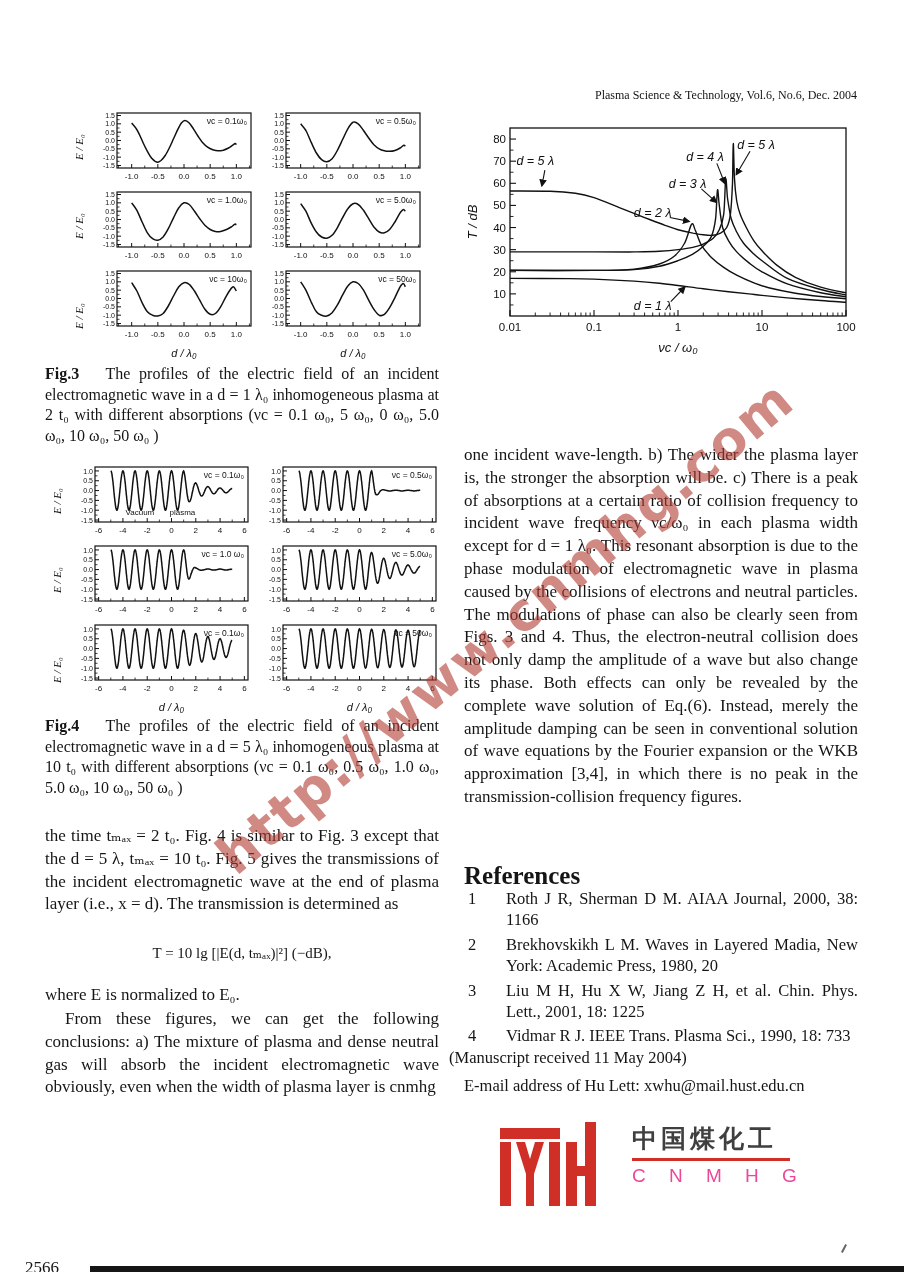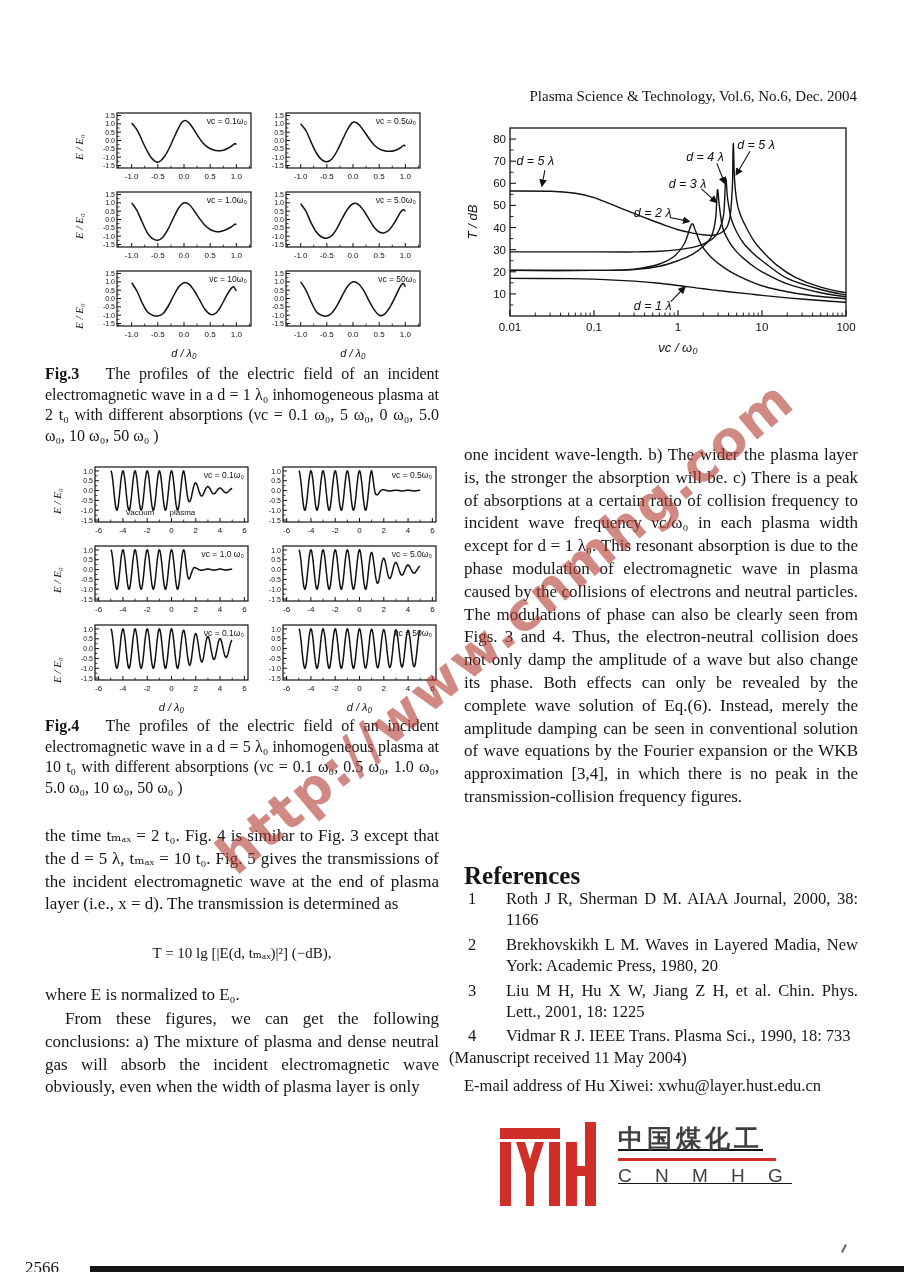--- a/index.html
+++ b/index.html
@@ -1,20 +1,20 @@
 <!DOCTYPE html>
 <html><head>
 <meta charset="utf-8">
 <style>
   html,body{margin:0;padding:0;background:#e8e8e8;}
   #page{position:relative;width:904px;height:1272px;background:#ffffff;overflow:hidden;
         font-family:"Liberation Serif","DejaVu Serif",serif;color:#151515;}
   .abs{position:absolute;}
   .jtext{text-align:justify;}
-  #header-line{left:440px;top:88px;width:417px;font-size:15px;text-align:right;}
+  #header-line{left:440px;top:88px;width:417px;font-size:12px;text-align:right;}
   
   .caption{font-size:16px;line-height:20.6px;}
   .cap-tag{font-weight:bold;margin-top:24px;}
   
   .body-par{font-size:17px;line-height:22.8px;}
   
   .mini-row{display:flex;align-items:stretch;margin-bottom:5px;}
   .mini-ylab{width:14px;display:flex;align-items:center;justify-content:center;}
   .mini-ylab span{transform:rotate(-90deg);white-space:nowrap;font-size:11px;font-style:italic;
                   font-family:"Liberation Serif",serif;}
@@ -23,21 +23,21 @@
   #refs-title{font-size:25px;font-weight:bold;font-family:"Liberation Serif",serif;margin-top:24px;}
   .ref-item{display:flex;font-size:16.5px;line-height:21.4px;margin-bottom:3px;}
   .ref-num{width:38px;flex:none;}
   .ref-text{width:352px;text-align:justify;font-family:Liberation Serif, serif;}
   .note-line{font-size:16.5px;}
   
   #watermark{left:505px;top:627px;transform:translate(-50%,-50%) rotate(-40deg);
              font-family:"DejaVu Sans",sans-serif;font-weight:bold;font-size:53px;
              letter-spacing:2px;white-space:nowrap;pointer-events:none;z-index:50;}
   
-  #logo{left:500px;top:1122px;display:flex;align-items:flex-start;gap:14px;text-decoration:underline;}
+  #logo{left:500px;top:1122px;display:flex;align-items:flex-start;gap:28px;}
   #logo-text{display:flex;flex-direction:column;}
   #logo-cn{font-size:25px;font-weight:600;letter-spacing:4px;font-family:"DejaVu Sans",sans-serif;}
   #logo-rule{height:3px;background:currentColor;margin:3px 0 4px 0;width:158px;}
   #logo-en{font-size:19px;letter-spacing:9px;font-family:"Liberation Sans",sans-serif;}
   #page-number{left:25px;top:1258px;font-size:17px;}
   #bottom-bar{left:90px;top:1266px;width:814px;height:6px;background:#161616;}
   #stray-mark{left:843px;top:1244px;width:2px;height:9px;background:#666;transform:rotate(28deg);}
 </style>
 </head>
 <body>
@@ -692,21 +692,21 @@
     <span class="cap-tag">Fig.4</span>&nbsp;&nbsp;
     <span>The profiles of the electric field of an incident electromagnetic wave in a d = 5 λ₀ inhomogeneous plasma at 10 t₀ with different absorptions (νc = 0.1 ω₀, 0.5 ω₀, 1.0 ω₀, 5.0 ω₀, 10 ω₀, 50 ω₀ )</span>
   </div>
 
   <div class="abs body-par jtext" style="left:45px;top:817px;width:394px;margin-top:8px;">the time tₘₐₓ = 2 t₀.  Fig. 4 is similar to Fig. 3 except that the d = 5 λ, tₘₐₓ = 10 t₀.  Fig. 5 gives the transmissions of the incident electromagnetic wave at the end of plasma layer (i.e., x = d).  The transmission is determined as</div>
 
   <div id="equation" class="abs" style="left:45px;top:944px;width:394px;">T = 10 lg [|E(d, tₘₐₓ)|²]   (−dB),</div>
 
   <div class="abs body-par" style="left:45px;top:984px;width:394px;">where E is normalized to E₀.</div>
 
-  <div class="abs body-par jtext" style="left:45px;top:1008px;width:394px;text-indent:20px;">From these figures, we can get the following conclusions:  a) The mixture of plasma and dense neutral gas will absorb the incident electromagnetic wave obviously, even when the width of plasma layer is only</div>
+  <div class="abs body-par jtext" style="left:45px;top:1008px;width:394px;text-indent:20px;">From these figures, we can get the following conclusions:  a) The mixture of plasma and dense neutral gas will absorb the incident electromagnetic wave obviously, even when the width of plasma layer is cnmhg</div>
 
   <div id="refs-title" class="abs" style="left:464px;top:838px;">References</div>
 
   <div class="abs" style="left:468px;top:888px;width:392px;">
     <div class="ref-item">
       <div class="ref-num">1</div>
       <div class="ref-text">Roth J R, Sherman D M. AIAA Journal, 2000, 38: 1166</div>
     </div>
     <div class="ref-item">
       <div class="ref-num">2</div>
@@ -716,42 +716,42 @@
       <div class="ref-num">3</div>
       <div class="ref-text">Liu M H, Hu X W, Jiang Z H, et al. Chin. Phys. Lett., 2001, 18: 1225</div>
     </div>
     <div class="ref-item">
       <div class="ref-num">4</div>
       <div class="ref-text">Vidmar R J. IEEE Trans. Plasma Sci., 1990, 18: 733</div>
     </div>
   </div>
 
   <div class="abs note-line" style="left:449px;top:1048px;">(Manuscript received 11 May 2004)</div>
-  <div class="abs note-line" style="left:464px;top:1076px;">E-mail address of Hu Xiwei: xwhu@layer.hust.edu.cn</div>
+  <div class="abs note-line" style="left:464px;top:1076px;">E-mail address of Hu Lett: xwhu@mail.hust.edu.cn</div>
 
   <div id="watermark" class="abs" style="color: rgba(176, 58, 48, 0.6);">http://www.cnmhg.com</div>
 
   <div id="logo" class="abs">
     <div style="color: rgb(207, 47, 38);">
       <svg width="104" height="86" viewBox="0 0 104 86">
         <g fill="currentColor">
           <rect x="0" y="6" width="60" height="11"></rect>
           <rect x="0" y="20" width="11" height="64"></rect>
           <path d="M16 20 L25 20 L30 37 L35 20 L44 20 L34 52 L34 84 L26 84 L26 52 Z"></path>
           <rect x="49" y="20" width="11" height="64"></rect>
           <rect x="66" y="20" width="11" height="64"></rect>
           <rect x="66" y="44" width="30" height="10"></rect>
           <rect x="85" y="0" width="11" height="84"></rect>
         </g>
       </svg>
     </div>
     <div id="logo-text">
       <div id="logo-cn" style="color: rgb(63, 63, 63);">中国煤化工</div>
       <div id="logo-rule" style="color: rgb(207, 47, 38);"></div>
-      <div id="logo-en" style="color: #404040;">C N M H G</div>
+      <div id="logo-en" style="color: #ec4899;">C N M H G</div>
     </div>
   </div>
 
   <div id="page-number" class="abs">2566</div>
   <div id="bottom-bar" class="abs"></div>
   <div id="stray-mark" class="abs"></div>
 
 </div>
 
 </body></html>

